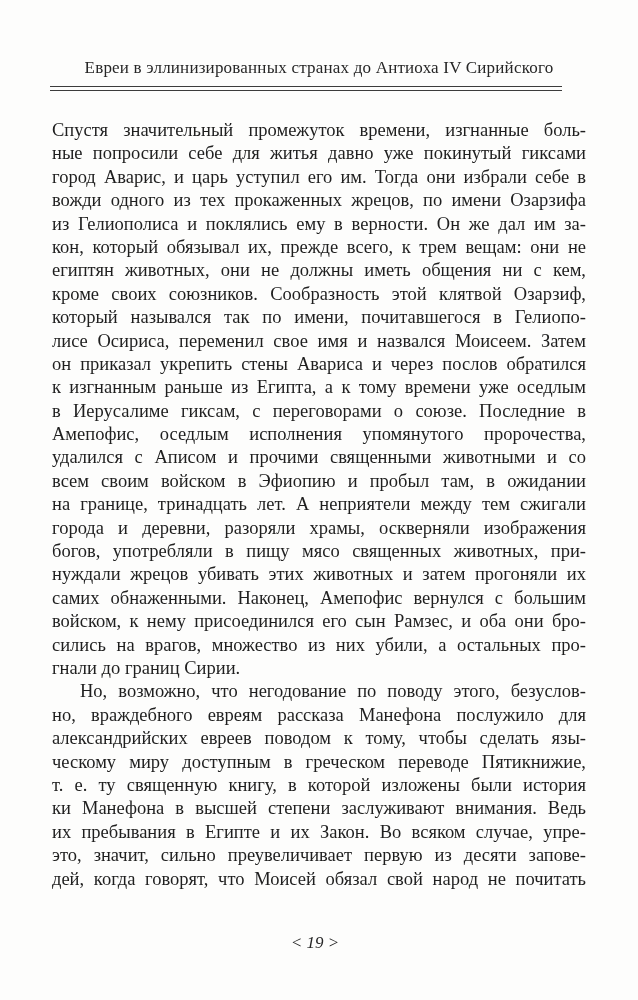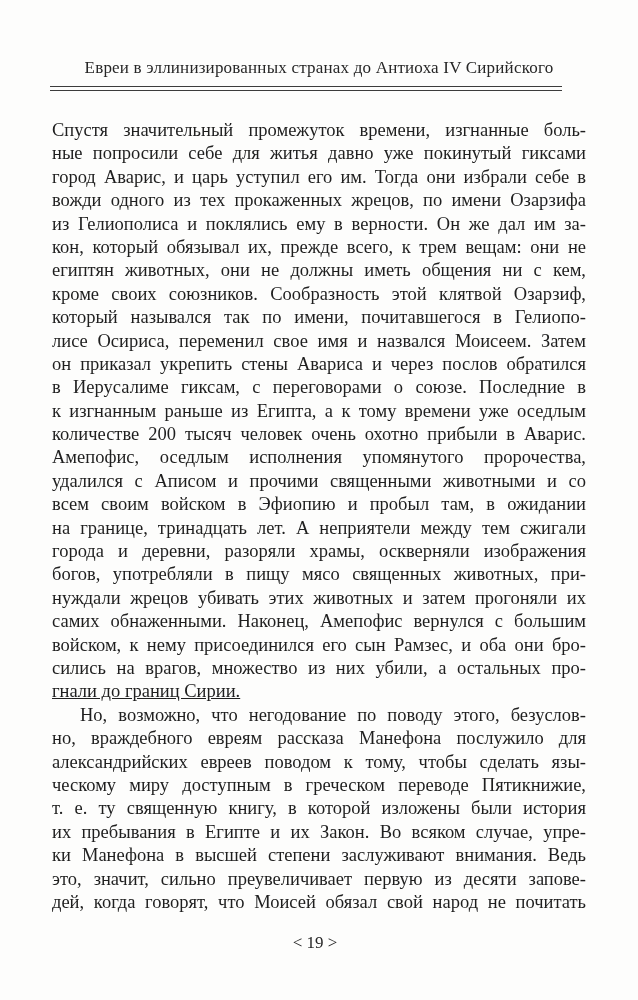--- a/index.html
+++ b/index.html
@@ -50,72 +50,71 @@
     line-height: 23.4px;
     height: 23.4px;
     overflow: hidden;
     text-align: justify;
     text-align-last: justify;
     -moz-text-align-last: justify;
     color: #1f1f1f;
   }
   .line.no-stretch {
     text-align-last: left;
-    text-decoration: underline;
     -moz-text-align-last: left;
   }
   .line.indent {
     text-indent: 28px;
   }
   .page-number {
     position: absolute;
     top: 933px;
     left: 0;
     right: 8px;
     text-align: center;
     font-size: 17px;
     color: #262626;
+    font-style: italic;
   }
 </style>
 </head>
 <body style="background: rgb(253, 253, 252);">
 
 <div class="page" style="background: rgb(253, 253, 252);">
   <div class="running-head">Евреи в эллинизированных странах до Антиоха IV Сирийского</div>
   <div class="rule" style="border-top-color: rgb(60, 60, 60); border-bottom-color: rgb(60, 60, 60);"></div>
   <div class="text-block" id="text-block">
       <div class="line">Спустя значительный промежуток времени, изгнанные боль-</div>
       <div class="line">ные попросили себе для житья давно уже покинутый гиксами</div>
       <div class="line">город Аварис, и царь уступил его им. Тогда они избрали себе в</div>
       <div class="line">вожди одного из тех прокаженных жрецов, по имени Озарзифа</div>
       <div class="line">из Гелиополиса и поклялись ему в верности. Он же дал им за-</div>
       <div class="line">кон, который обязывал их, прежде всего, к трем вещам: они не</div>
       <div class="line">египтян животных, они не должны иметь общения ни с кем,</div>
       <div class="line">кроме своих союзников. Сообразность этой клятвой Озарзиф,</div>
       <div class="line">который назывался так по имени, почитавшегося в Гелиопо-</div>
       <div class="line">лисе Осириса, переменил свое имя и назвался Моисеем. Затем</div>
       <div class="line">он приказал укрепить стены Авариса и через послов обратился</div>
+      <div class="line">к изгнанным раньше из Египта, а к тому времени уже оседлым</div>
       <div class="line">в Иерусалиме гиксам, с переговорами о союзе. Последние в</div>
-      <div class="line">к изгнанным раньше из Египта, а к тому времени уже оседлым</div>
-      <div class="line">количестве 200 тысяч человек очень охотно прибыли в Аварис.</div>
       <div class="line">Амепофис, оседлым исполнения упомянутого пророчества,</div>
       <div class="line">удалился с Аписом и прочими священными животными и со</div>
       <div class="line">всем своим войском в Эфиопию и пробыл там, в ожидании</div>
       <div class="line">на границе, тринадцать лет. А неприятели между тем сжигали</div>
       <div class="line">города и деревни, разоряли храмы, оскверняли изображения</div>
       <div class="line">богов, употребляли в пищу мясо священных животных, при-</div>
       <div class="line">нуждали жрецов убивать этих животных и затем прогоняли их</div>
       <div class="line">самих обнаженными. Наконец, Амепофис вернулся с большим</div>
       <div class="line">войском, к нему присоединился его сын Рамзес, и оба они бро-</div>
       <div class="line">сились на врагов, множество из них убили, а остальных про-</div>
       <div class="line no-stretch">гнали до границ Сирии.</div>
       <div class="line indent">Но, возможно, что негодование по поводу этого, безуслов-</div>
       <div class="line">но, враждебного евреям рассказа Манефона послужило для</div>
       <div class="line">александрийских евреев поводом к тому, чтобы сделать язы-</div>
       <div class="line">ческому миру доступным в греческом переводе Пятикнижие,</div>
       <div class="line">т. е. ту священную книгу, в которой изложены были история</div>
+      <div class="line">ки Манефона в высшей степени заслуживают внимания. Ведь</div>
       <div class="line">их пребывания в Египте и их Закон. Во всяком случае, упре-</div>
-      <div class="line">ки Манефона в высшей степени заслуживают внимания. Ведь</div>
       <div class="line">это, значит, сильно преувеличивает первую из десяти запове-</div>
       <div class="line">дей, когда говорят, что Моисей обязал свой народ не почитать</div>
     </div>
   <div class="page-number">&lt; 19 &gt;</div>
 </div>
 
 </body></html>

